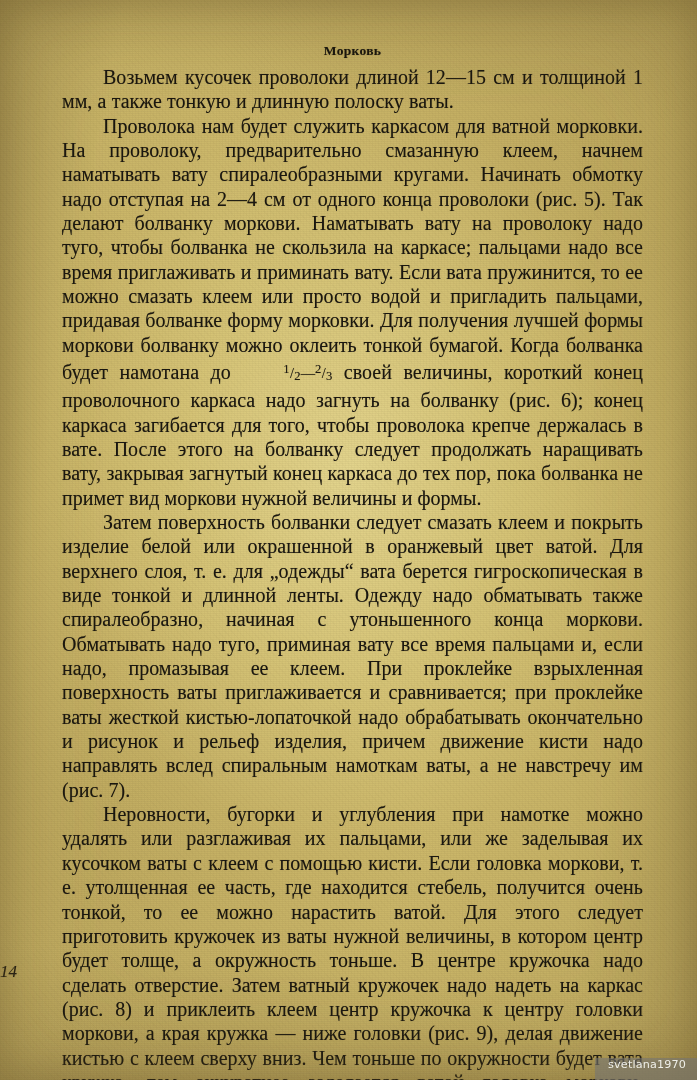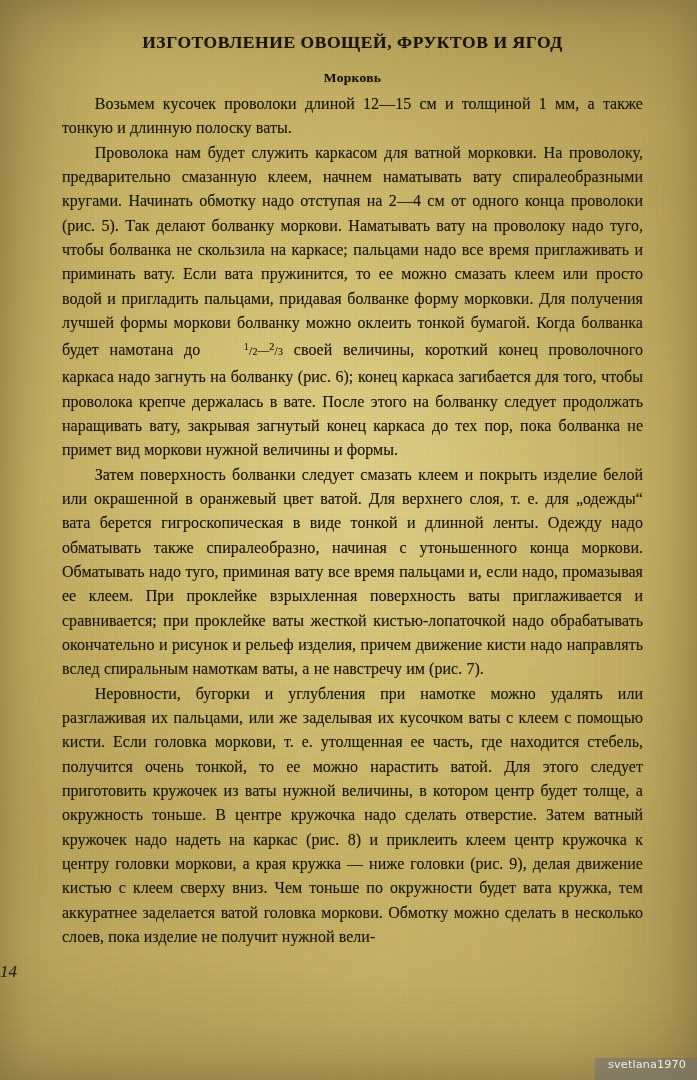--- a/index.html
+++ b/index.html
@@ -65,21 +65,21 @@
     font-size: 13.5px;
     font-weight: bold;
     text-align: center;
     letter-spacing: 0.3px;
     color: #17140d;
     text-shadow: 0 0 1px rgba(40,30,10,0.36);
   }
 
   .body-text p {
     margin: 0;
-    font-size: 16px;
+    font-size: 20px;
     line-height: 24.35px;
     text-align: justify;
     text-indent: 2.05em;
     letter-spacing: 0.02px;
     word-spacing: 0.2px;
     color: #1a1710;
     text-shadow: 0 0 0.7px rgba(35,26,8,0.40);
     -webkit-font-smoothing: none;
   }
 
@@ -123,21 +123,20 @@
   }
   .watermark .dot { font-size: 9px; opacity: 0.95; }
 </style>
 </head>
 <body>
 
 <div class="page">
 
   <div class="content">
 
-    <h1 class="chapter-title">ИЗГОТОВЛЕНИЕ ОВОЩЕЙ, ФРУКТОВ И ЯГОД</h1>
 
     <h2 class="section-title">Морковь</h2>
 
     <div class="body-text">
 
       <p>Возьмем кусочек проволоки длиной 12—15 см и толщиной 1 мм, а также тонкую и длинную полоску ваты.</p>
 
       <p><span>Проволока нам будет служить каркасом для ватной морковки. На проволоку, предварительно смазанную клеем, начнем наматывать вату спиралеобразными кругами. Начинать обмотку надо отступая на 2—4 см от одного конца проволоки (рис. 5). Так делают болванку моркови. Наматывать вату на проволоку надо туго, чтобы болванка не скользила на каркасе; пальцами надо все время приглаживать и приминать вату. Если вата пружинится, то ее можно смазать клеем или просто водой и пригладить пальцами, придавая болванке форму морковки. Для получения лучшей формы моркови болванку можно оклеить тонкой бумагой. Когда болванка будет намотана до </span><span class="frac"><sup>1</sup><span class="bar">/</span><sub>2</sub><span>—</span><sup>2</sup><span class="bar">/</span><sub>3</sub></span><span> своей величины, короткий конец проволочного каркаса надо загнуть на болванку (рис. 6); конец каркаса загибается для того, чтобы проволока крепче держалась в вате. После этого на болванку следует продолжать наращивать вату, закрывая загнутый конец каркаса до тех пор, пока болванка не примет вид моркови нужной величины и формы.</span></p>
 
       <p>Затем поверхность болванки следует смазать клеем и покрыть изделие белой или окрашенной в оранжевый цвет ватой. Для верхнего слоя, т. е. для „одежды“ вата берется гигроскопическая в виде тонкой и длинной ленты. Одежду надо обматывать также спиралеобразно, начиная с утоньшенного конца моркови. Обматывать надо туго, приминая вату все время пальцами и, если надо, промазывая ее клеем. При проклейке взрыхленная поверхность ваты приглаживается и сравнивается; при проклейке ваты жесткой кистью-лопаточкой надо обрабатывать окончательно и рисунок и рельеф изделия, причем движение кисти надо направлять вслед спиральным намоткам ваты, а не навстречу им (рис. 7).</p>

